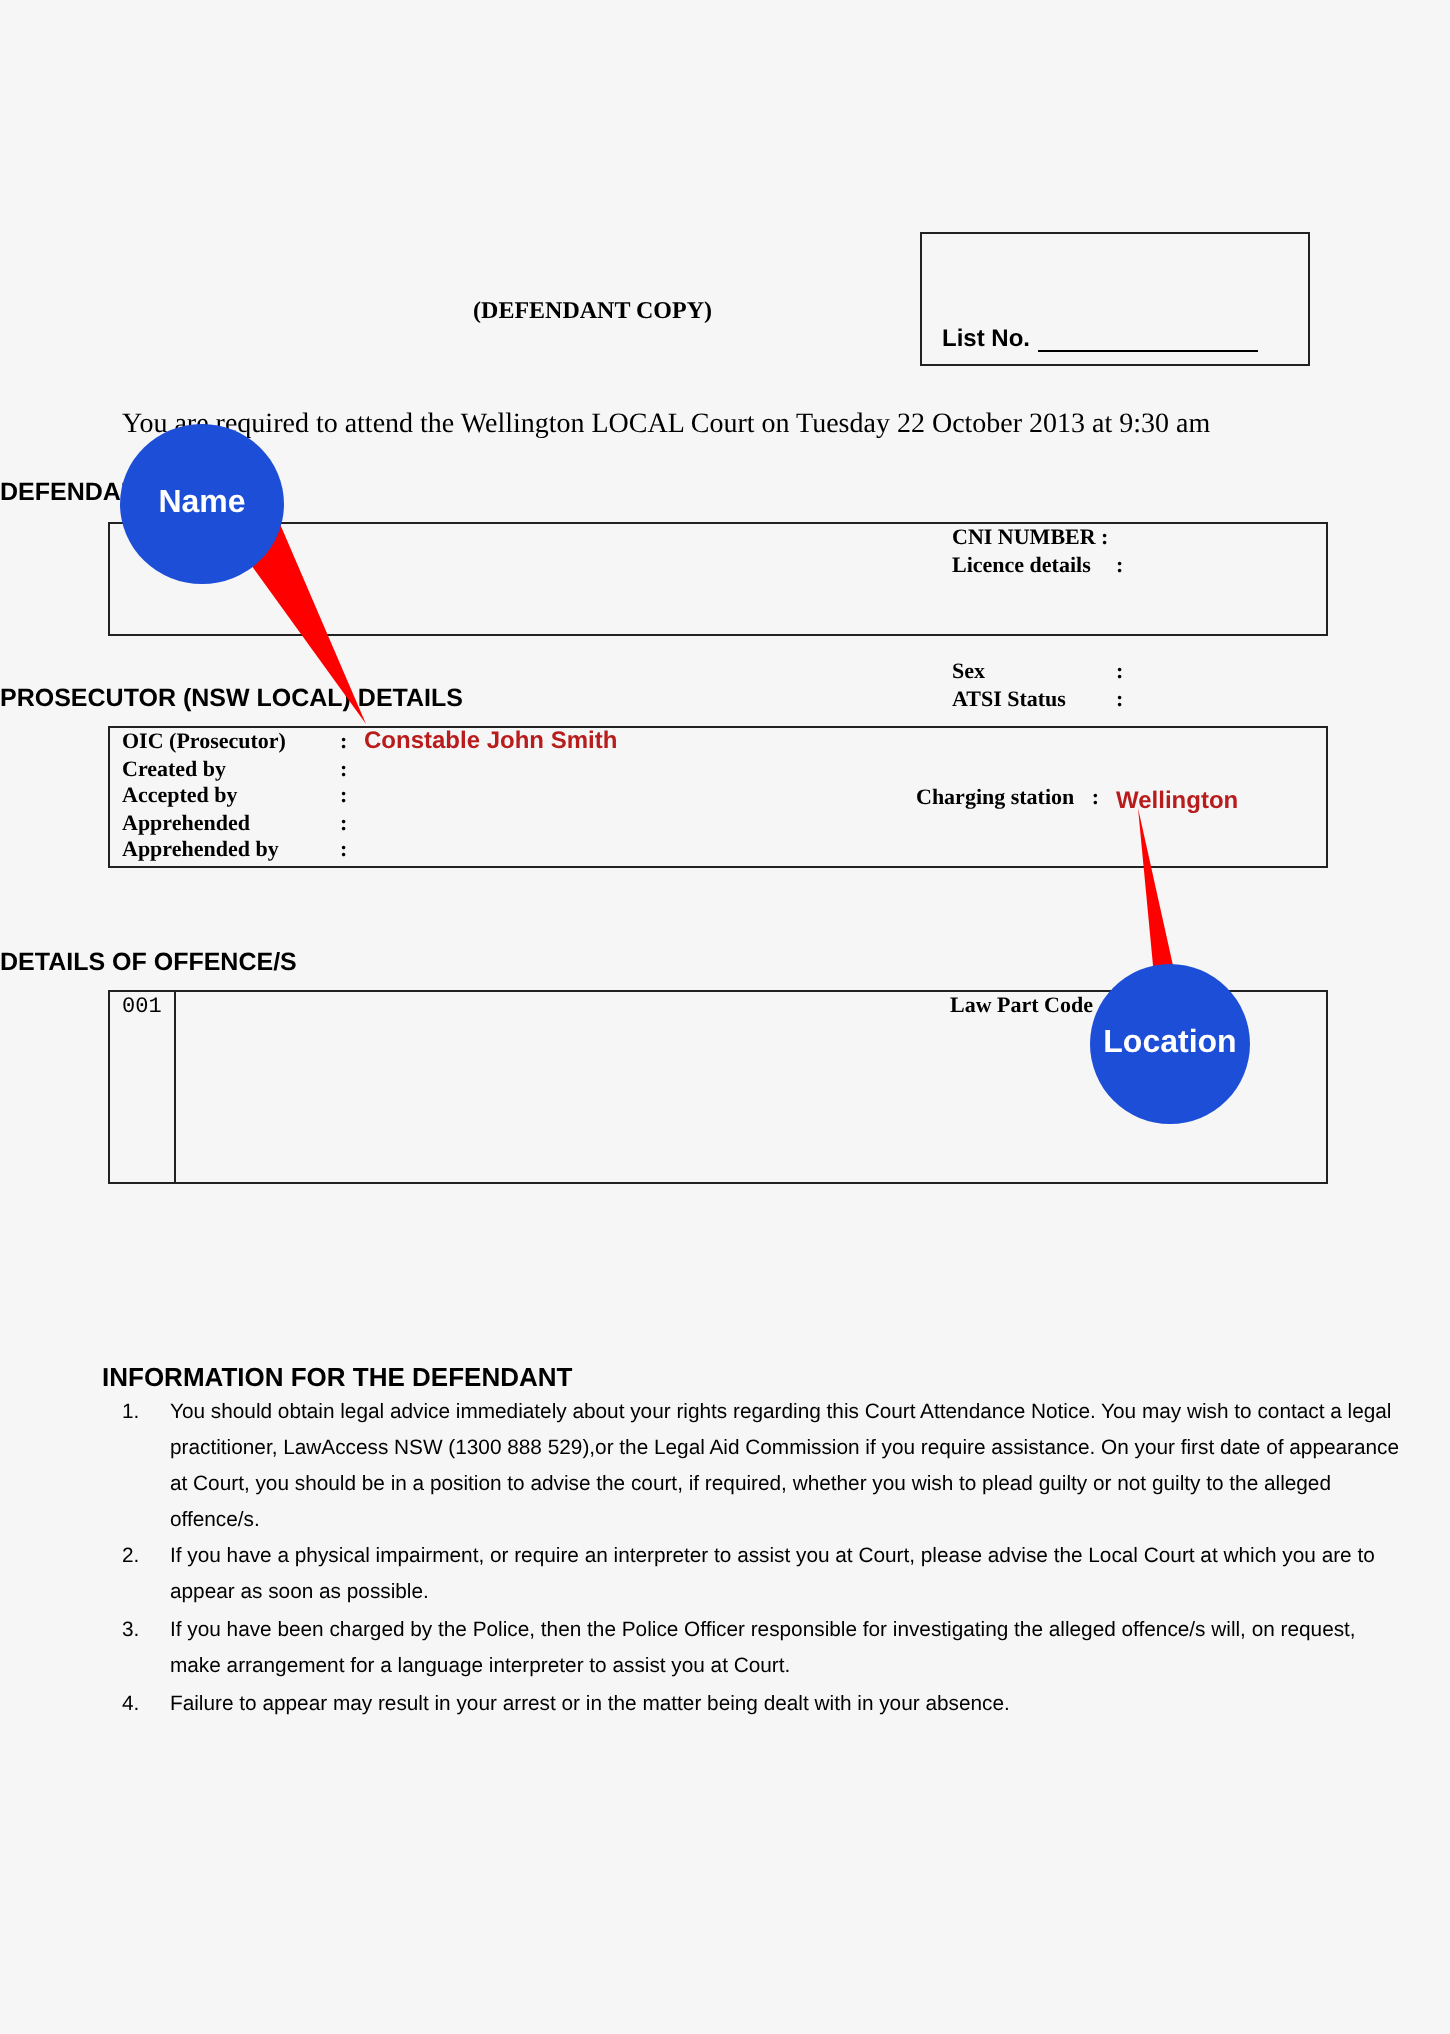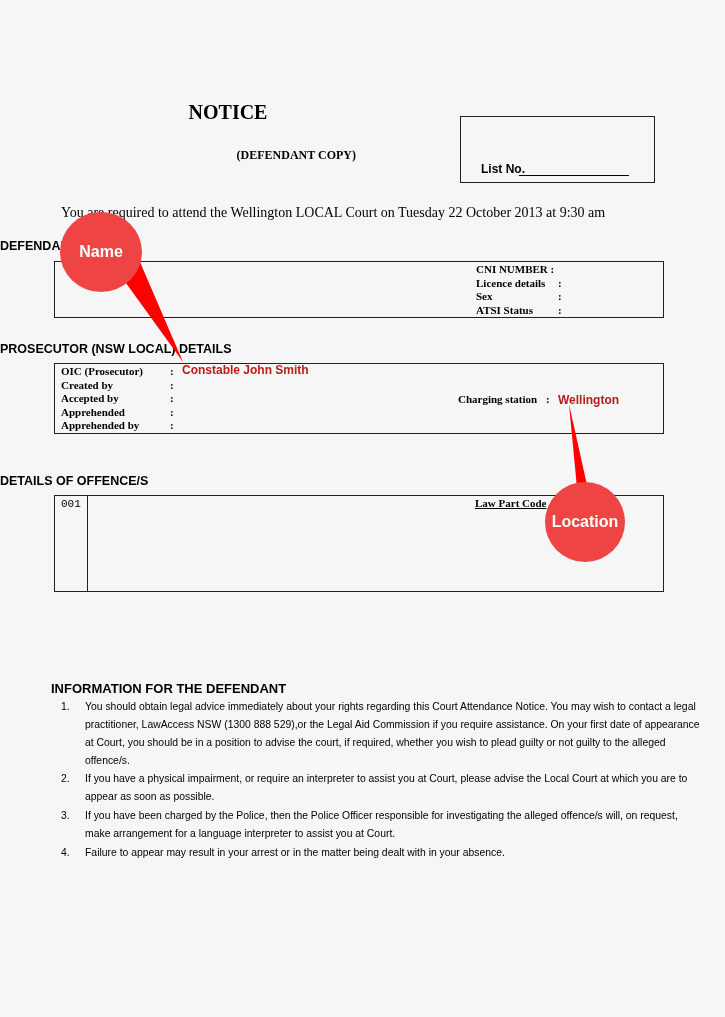--- a/index.html
+++ b/index.html
@@ -14,70 +14,69 @@
   }
   .subtitle {
     left: 100px; top: 148px; width: 256px; text-align: right;
     font-weight: bold; font-size: 12px;
   }
   .listbox {
     left: 460px; top: 116px; width: 195px; height: 67px;
     border: 1.5px solid #222; box-sizing: border-box;
   }
   .listno {
-    left: 481px; top: 162px; font-family: "Liberation Sans", sans-serif;
+    left: 471px; top: 162px; font-family: "Liberation Sans", sans-serif;
     font-weight: bold; font-size: 12px;
   }
   .listline { left: 519px; top: 175px; width: 110px; border-bottom: 1.2px solid #000; }
   .notice {
     left: 61px; top: 205px; font-size: 14px; white-space: nowrap;
   }
   .section-title {
     font-family: "Liberation Sans", sans-serif; font-weight: bold; font-size: 12.5px;
     width: 725px; left: 0; text-align: left;
   }
   .box { border: 1.5px solid #222; box-sizing: border-box; }
   .lbl { font-weight: bold; font-size: 11px; line-height: 13.5px; white-space: nowrap; }
   .red { color: #b91c1c; font-family: "Liberation Sans", sans-serif; font-weight: bold; font-size: 12px; }
   .info { font-family: "Liberation Sans", sans-serif; font-size: 10.4px; line-height: 18px; }
   .info-title { left: 51px; top: 681px; font-family: "Liberation Sans", sans-serif; font-weight: bold; font-size: 13px; }
   .info-item { left: 61px; width: 640px; }
   .info-item .num { position: absolute; left: 0; top: 0; }
   .info-item .txt { margin-left: 24px; }
   .bubble {
-    background: #ef4444; color: #fff; border-radius: 50%;
+    background: #1d4ed8; color: #fff; border-radius: 50%;
     font-family: "Liberation Sans", sans-serif; font-weight: bold; font-size: 16px;
     display: flex; align-items: center; justify-content: center;
   }
 </style>
 </head>
 <body>
 
 <div class="abs title">
-  <div>NOTICE</div>
 </div>
 <div class="abs subtitle">(DEFENDANT COPY)</div>
 
 <div class="abs listbox"></div>
 <div class="abs listno">List No.</div>
 <div class="abs listline"></div>
 
 <div class="abs notice">You are required to attend the Wellington LOCAL Court on Tuesday 22 October 2013 at 9:30 am</div>
 
 <div class="abs section-title" style="top:239px;">DEFENDANT DETAILS</div>
 <div class="abs box" style="left:54px; top:261px; width:610px; height:57px;"></div>
 <div class="abs" style="left:476px; top:263px;">
   <div class="lbl" style="position:relative; width:90px;">
     <span>CNI NUMBER :</span>
   </div>
   <div class="lbl" style="position:relative;">
     <span>Licence details</span>
     <span style="position:absolute; left:82px;">:</span>
   </div>
-  <div class="lbl" style="position:relative;">
+  <div class="lbl" style="position:relative;margin-top:40px;">
     <span>Sex</span>
     <span style="position:absolute; left:82px;">:</span>
   </div>
   <div class="lbl" style="position:relative;">
     <span>ATSI Status</span>
     <span style="position:absolute; left:82px;">:</span>
   </div>
 </div>
 
 <div class="abs section-title" style="top:342px;">PROSECUTOR (NSW LOCAL) DETAILS</div>
@@ -108,21 +107,21 @@
 <div class="abs lbl" style="left:458px; top:393px;">
   <span>Charging station</span>
   <span style="margin-left:6px;">:</span>
 </div>
 <div class="abs red" style="left:558px; top:393px;">Wellington</div>
 
 <div class="abs section-title" style="top:474px;">DETAILS OF OFFENCE/S</div>
 <div class="abs box" style="left:54px; top:495px; width:610px; height:97px;"></div>
 <div class="abs" style="left:87px; top:495px; width:0; height:97px; border-left:1.5px solid #222;"></div>
 <div class="abs" style="left:61px; top:498px; font-size:11px;font-family:Liberation Mono, monospace;">001</div>
-<div class="abs lbl" style="left:475px; top:497px;text-decoration:underline;">Law Part Code</div>
+<div class="abs lbl" style="left:475px; top:497px;">Law Part Code</div>
 
 <svg class="abs" style="left:0; top:0;" width="725" height="1017">
   <polygon points="118,272 140,262 183,362" fill="#fe0000"></polygon>
   <polygon points="569,404 581,530 597,530" fill="#fe0000"></polygon>
 </svg>
 
 <div class="abs bubble" style="left:60px; top:212px; width:82px; height:80px;">
   <span>Name</span>
 </div>
 <div class="abs bubble" style="left:545px; top:482px; width:80px; height:80px;">

